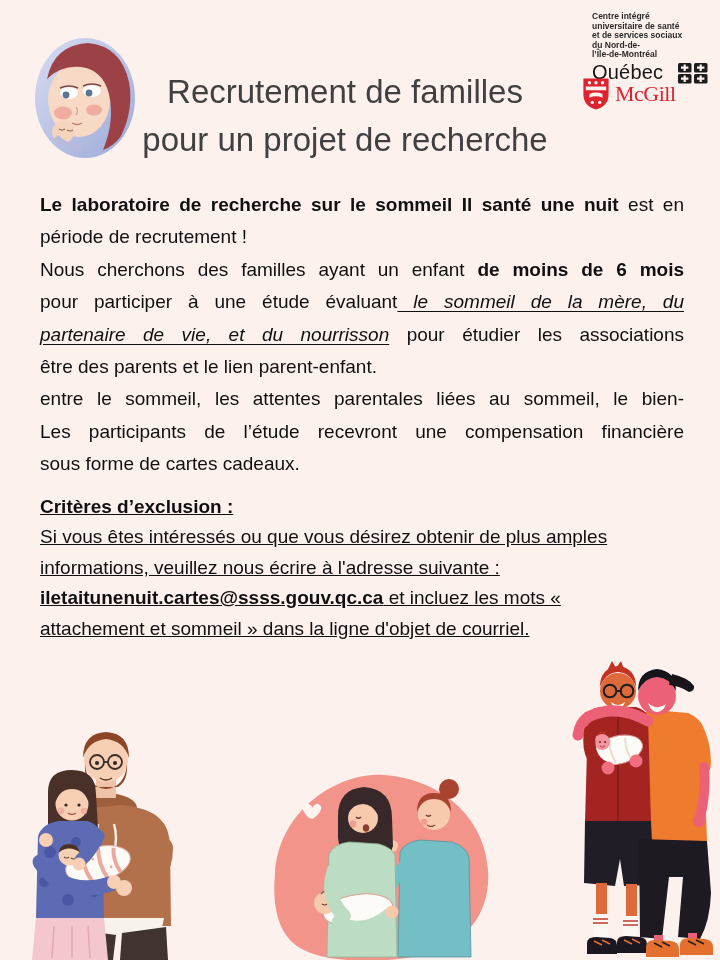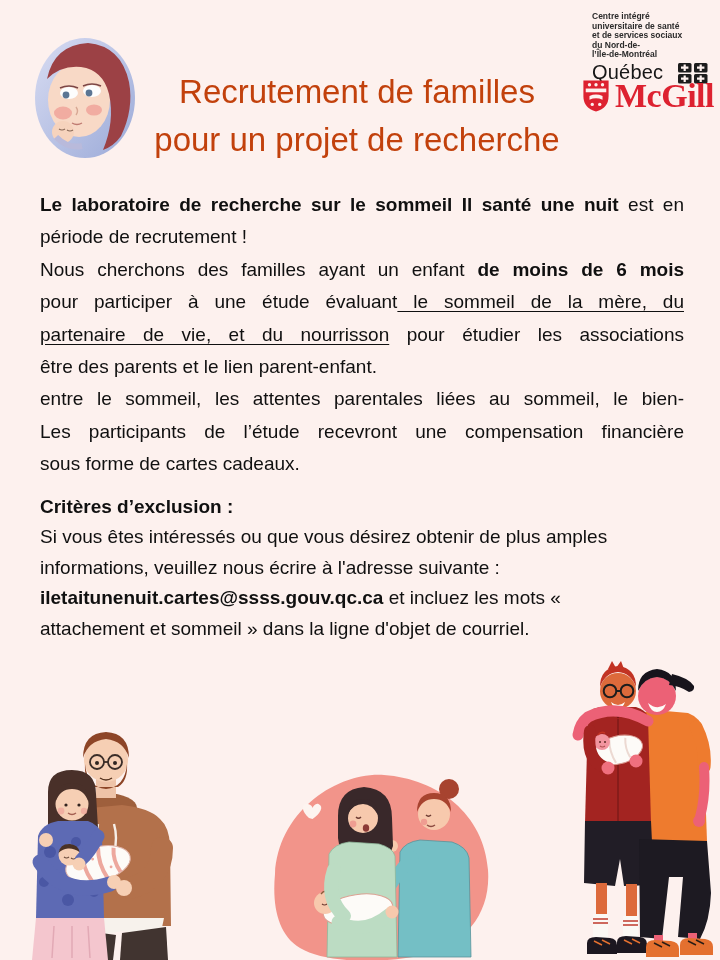--- a/index.html
+++ b/index.html
@@ -3,38 +3,38 @@
 <meta charset="utf-8">
 <style>
   html,body{margin:0;padding:0;}
   .page{
     position:relative; width:720px; height:960px; overflow:hidden;
     background:#fdf1ee; font-family:"Liberation Sans", sans-serif; color:#101010;
   }
   
   .lab-logo{position:absolute; left:34px; top:37px; width:102px; height:122px;}
   .title{position:absolute; left:0; top:68px; width:690px; text-align:center;
-         font-size:33px; line-height:48px; color:#c2410c; letter-spacing:0;padding-left:12px;}
+         font-size:33px; line-height:48px; color:#404040; letter-spacing:0;}
   .ciusss{position:absolute; left:592px; top:12px; width:125px;}
   .ciusss .lines{font-size:8.5px; font-weight:bold; line-height:9.6px; color:#2b2b2b;}
   .ciusss .sig{display:flex; align-items:flex-end; gap:15px; margin-top:1px;}
   .ciusss .wordmark{font-size:20px; color:#161616; letter-spacing:.2px;}
   .mcgill{position:absolute; left:582px; top:77px; display:flex; align-items:center; gap:5px;}
-  .mcgill .wordmark{font-family:"Liberation Serif", serif; font-weight:bold;
-                    font-size:34px; color:#dd2230; letter-spacing:-.5px;}
+  .mcgill .wordmark{font-family:"Liberation Serif", serif; font-weight:normal;
+                    font-size:22px; color:#dd2230; letter-spacing:-.5px;}
   
   .textblock{position:absolute; left:40px; width:644px; font-size:19px;}
   #block-a{top:189px;}
   #block-a .tl{line-height:32.4px;}
   #block-b{top:492px;}
-  #block-b .tl{line-height:30.4px;}
+  #block-b .tl{line-height:30.4px;text-decoration:underline;}
   .tl{white-space:nowrap;}
   .tl.jl{white-space:normal; text-align:justify; text-align-last:justify; text-justify:inter-word;}
   .b{font-weight:bold;}
-  .i{}
+  .i{font-style:italic;}
   .u{text-decoration:underline; text-underline-offset:3px;}
   
   .illus{position:absolute;}
   #illus-left{left:10px; top:712px; width:240px; height:248px;}
   #illus-center{left:252px; top:752px; width:250px; height:208px;}
   #illus-right{left:548px; top:655px; width:172px; height:305px;}
 </style>
 </head>
 <body>
 

